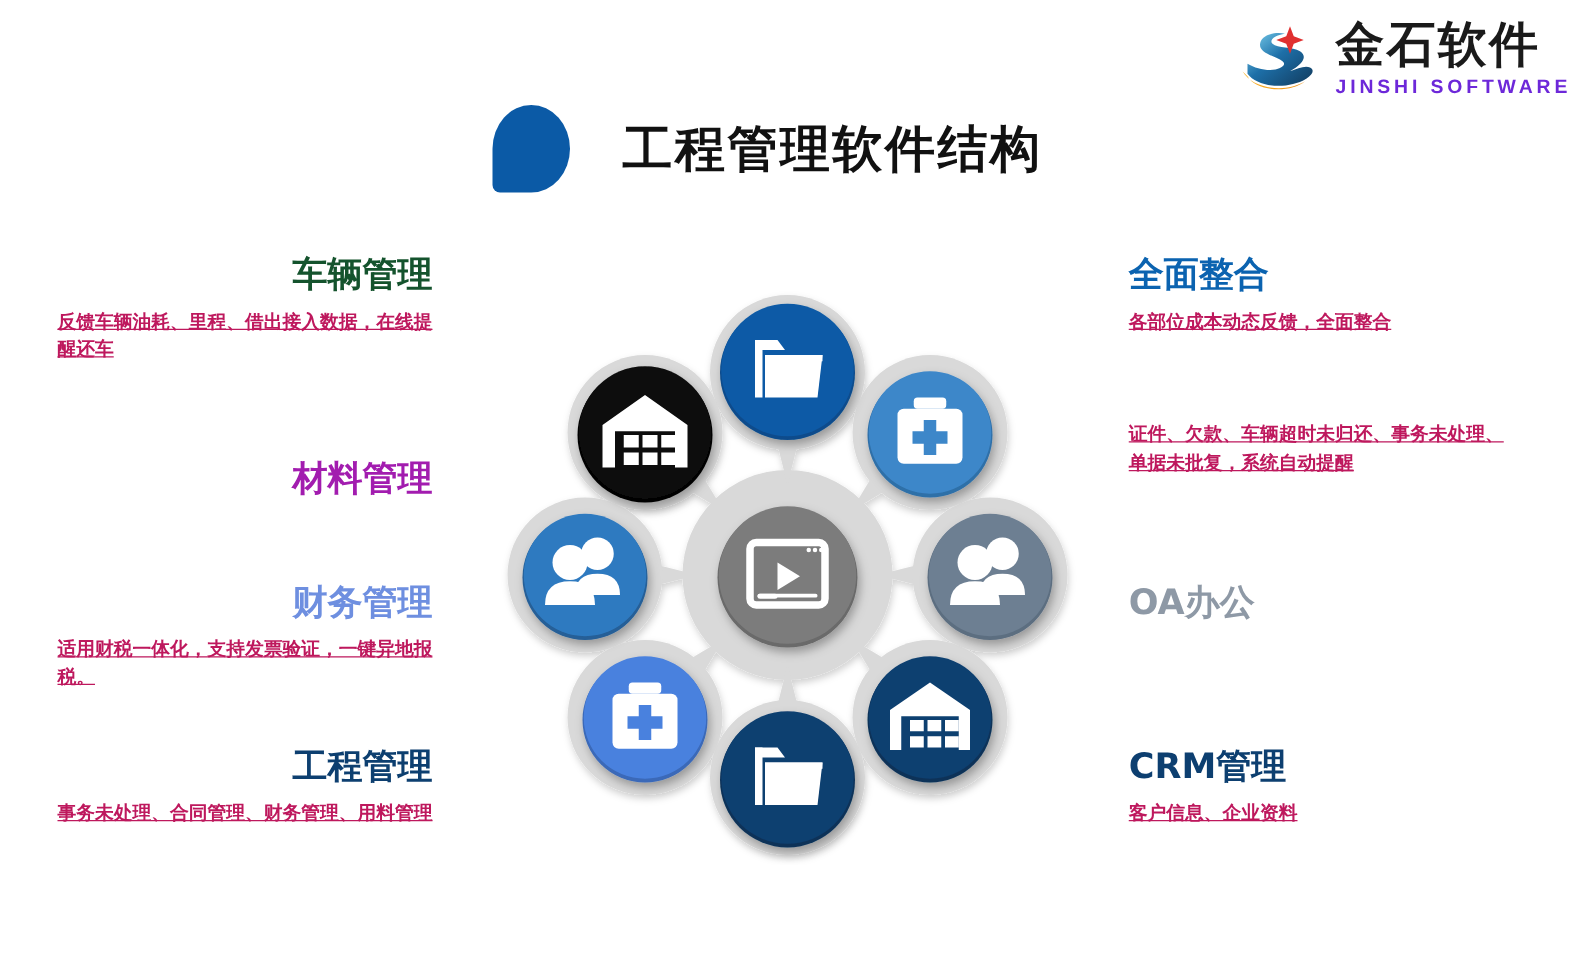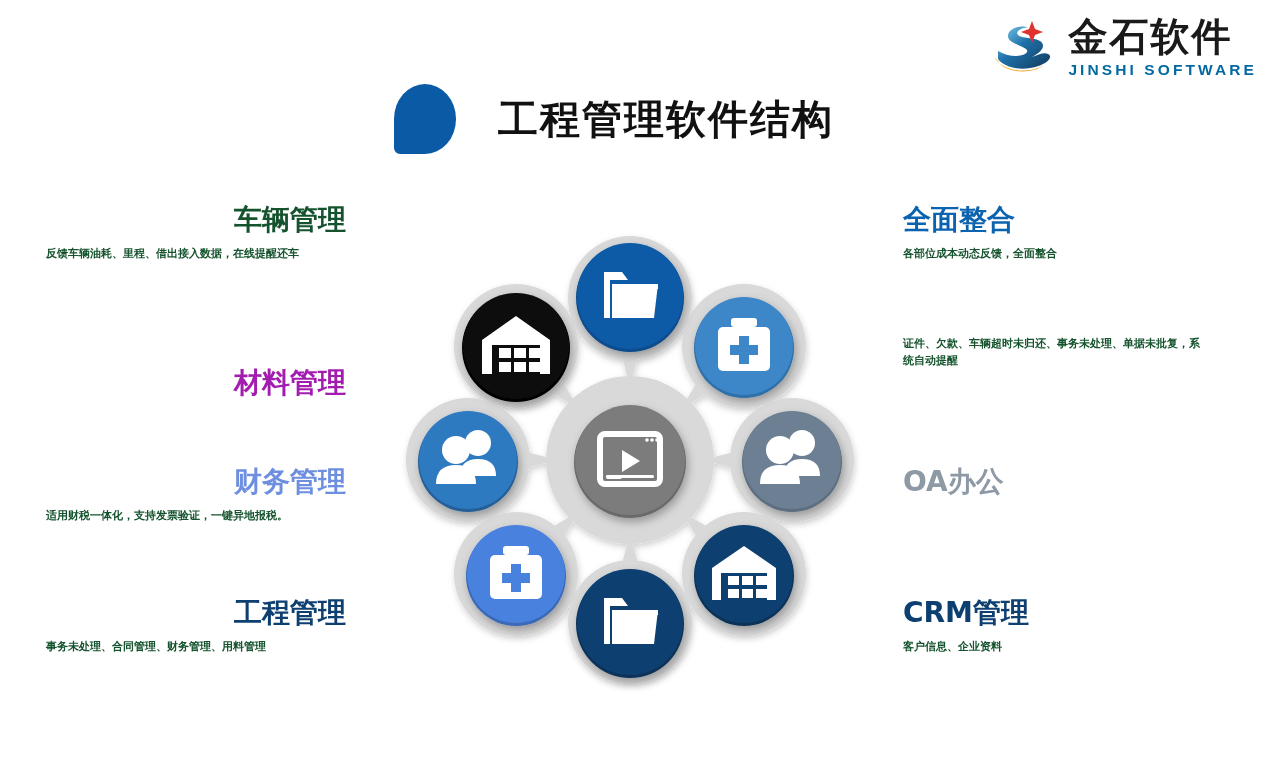--- a/index.html
+++ b/index.html
@@ -9,39 +9,39 @@
     overflow:hidden;position:relative;
   }
   .stage{position:absolute;inset:0;}
 
   
   .logo{position:absolute;right:14px;top:13px;display:flex;align-items:center;gap:8px;}
   .logo-mark{width:72px;height:68px;position:relative;flex:none;}
   .logo-txt{display:flex;flex-direction:column;align-items:flex-start;line-height:1;}
   .logo-cn{font-size:39px;font-weight:bold;color:#1a1a1a;letter-spacing:2px;
            font-family:"DejaVu Sans","Liberation Sans",sans-serif;}
-  .logo-en{font-size:15.5px;font-weight:bold;color:#0369a1;letter-spacing:3.1px;margin-top:6px;
+  .logo-en{font-size:15.5px;font-weight:bold;color:#6d28d9;letter-spacing:3.1px;margin-top:6px;
            font-family:"Liberation Sans",sans-serif;}
 
   
   .title-row{position:absolute;left:394px;top:84px;display:flex;align-items:center;}
   .drop{width:62px;height:70px;background:#0b5aa6;
         border-radius:50% 50% 50% 6px;transform:rotate(-0deg);flex:none;}
   .title-text{font-size:40px;font-weight:bold;color:#111111;margin-left:42px;
               letter-spacing:2px;white-space:nowrap;}
 
   
   .col{position:absolute;width:300px;}
   .col-left{left:46px;top:205px;text-align:left;}
   .col-right{left:903px;top:205px;text-align:left;}
   .item{position:absolute;width:300px;}
   .col-left .item{text-align:right;}
   .item-h{font-size:28px;font-weight:bold;line-height:1.1;margin:0 0 10px 0;white-space:nowrap;}
   .col-left .item-h{text-align:right;}
-  .item-d{font-size:11px;font-weight:bold;color:#14532d;line-height:1.5;margin:0;text-align:left;}
+  .item-d{font-size:15px;font-weight:bold;color:#be185d;line-height:1.5;margin:0;text-align:left;text-decoration:underline;}
   .col-left .item-d{text-align:left;}
 
   
   .hub{position:absolute;left:398px;top:228px;width:464px;height:464px;}
   .hub svg{display:block;width:464px;height:464px;}
 </style>
 </head>
 <body>
 
 <div class="stage">

